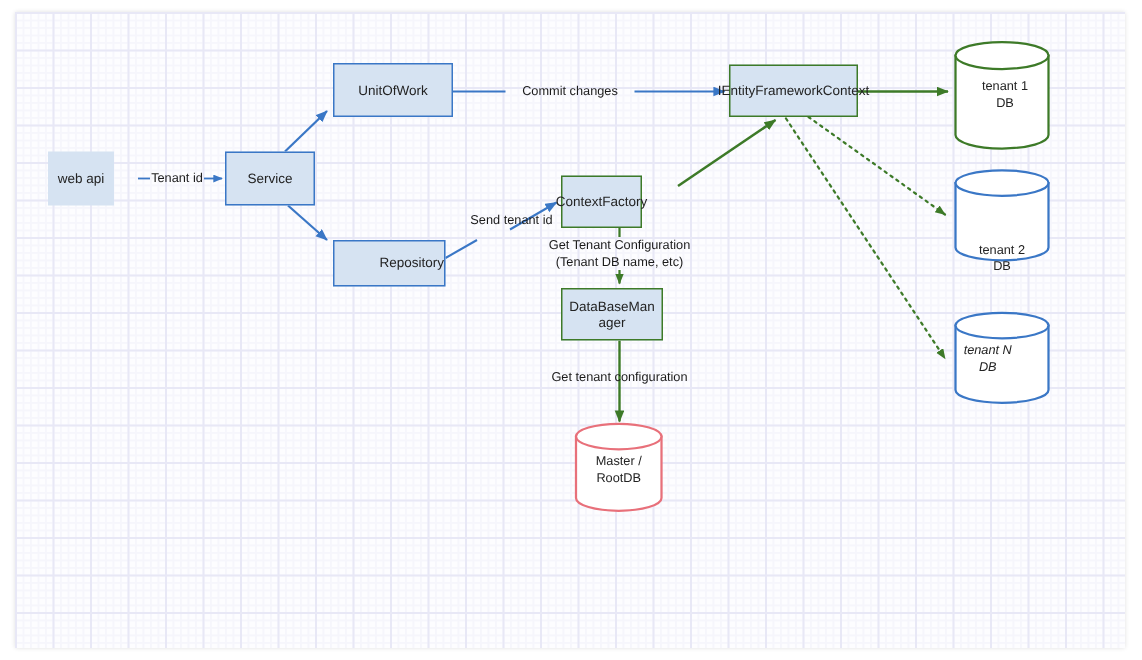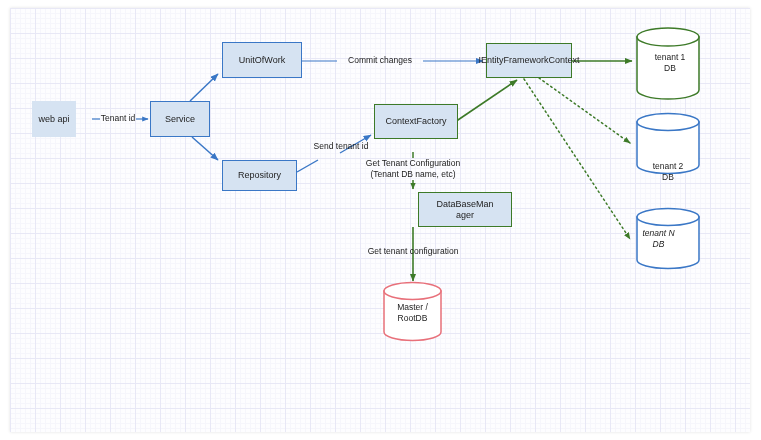--- a/index.html
+++ b/index.html
@@ -135,34 +135,34 @@
   </div>
 
   <div class="node blue" style="left:222px;top:42px;width:80px;height:36px;">
     <span>UnitOfWork</span>
   </div>
 
   <div class="node blue" style="left:150px;top:101px;width:60px;height:36px;">
     <span>Service</span>
   </div>
 
-  <div class="node blue" style="left:222px;top:160px;width:75px;height:31px;">
+  <div class="node blue" style="left:222px;top:160px;width:75px;height:31px;justify-content:flex-end;">
     <span>Repository</span>
   </div>
 
   <div class="node green" style="left:486px;top:43px;width:86px;height:35px;flex-direction:row;">
     <span>IEntityFramework</span>
     <span>Context</span>
   </div>
 
-  <div class="node green" style="left:374px;top:104px;width:84px;height:35px;">
+  <div class="node green" style="left:374px;top:117px;width:54px;height:35px;">
     <span>ContextFactory</span>
   </div>
 
-  <div class="node green" style="left:374px;top:192px;width:94px;height:35px;flex-direction:column;margin-left:44px;">
+  <div class="node green" style="left:374px;top:192px;width:68px;height:35px;flex-direction:column;">
     <span>DataBaseMan</span>
     <span>ager</span>
   </div>
 
   <div class="cyl" style="left:637px;top:52px;width:66px;">
     <div class="lbl" style="position:static;">
       <span>tenant 1</span><br>
       <span>DB</span>
     </div>
   </div>

